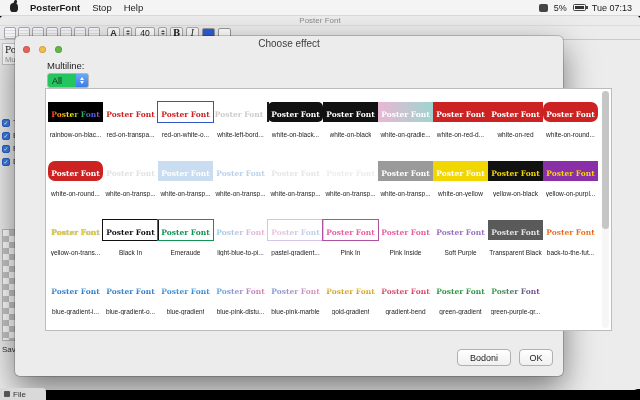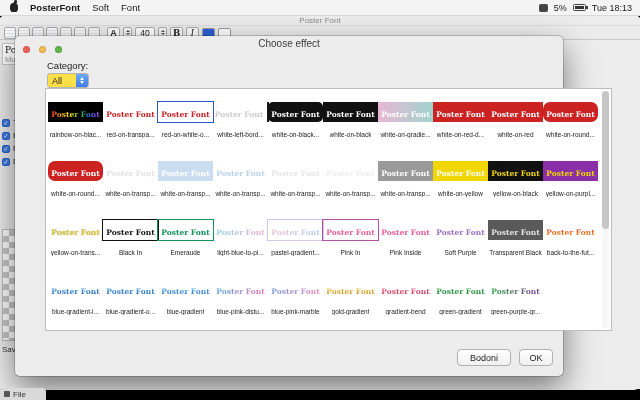--- a/index.html
+++ b/index.html
@@ -73,21 +73,21 @@
   
   #dialog { position:absolute; left:15px; top:36px; width:548px; height:340px; background:#ececec;
             border-radius:5px; box-shadow:0 12px 32px rgba(0,0,0,.5), 0 0 0 1px rgba(0,0,0,.18); z-index:20; }
   .dlg-title { position:absolute; top:2px; left:0; right:0; text-align:center; font-size:10px; color:#3c3c3c; }
   .lights { position:absolute; top:10px; left:8px; display:flex; gap:9px; }
   .light { width:7px; height:7px; border-radius:50%; border:0.5px solid rgba(0,0,0,.15); }
   .light.close { background:#ee6156; }
   .light.min { background:#f5bd4f; }
   .light.zoom { background:#62ba46; }
   .cat-label { position:absolute; left:32px; top:24px; font-size:9.5px; color:#222; }
-  .select { position:absolute; left:32px; top:37px; width:42px; height:15px; background:#fde047;
+  .select { position:absolute; left:32px; top:37px; width:42px; height:15px; background:#22c55e;
             border:1px solid #b4b4b4; border-radius:3px; font-size:9px; color:#222;
             display:flex; align-items:center; overflow:hidden; }
   .select .val { flex:1; padding-left:4px; }
   .select .cap { width:12px; height:100%; background:linear-gradient(#6aa9f7,#3d7ce8);
                  display:flex; flex-direction:column; align-items:center; justify-content:center; gap:1px; }
   .select .cap i { width:0; height:0; border-left:2.5px solid transparent; border-right:2.5px solid transparent; display:block; }
   .select .cap .up { border-bottom:3px solid #fff; }
   .select .cap .dn { border-top:3px solid #fff; }
 
   .grid-panel { position:absolute; left:30px; top:52px; width:567px; height:243px; background:#fff;
@@ -117,30 +117,30 @@
           z-index:30; font-size:8px; color:#333; }
   .stop-ic { width:6px; height:6px; background:#555; border-radius:1px; }
 </style>
 </head>
 <body>
 
 <div id="menubar">
   <div class="mb-left">
     <span class="apple"></span>
     <span class="mb-item mb-app">PosterFont</span>
-    <span class="mb-item">Soft</span>
-    <span class="mb-item">Font</span>
+    <span class="mb-item">Stop</span>
+    <span class="mb-item">Help</span>
   </div>
   <div class="mb-right">
     <span class="menu-extra"></span>
     <span>5%</span>
     <span class="batt">
         <i></i>
       </span>
-    <span>Tue 18:13</span>
+    <span>Tue 07:13</span>
   </div>
 </div>
 
 <div id="window">
   <div class="titlebar">
     <span>Poster Font</span>
   </div>
   <div class="toolbar">
     <span class="tb-icons">
         <span class="tb-icon"></span>
@@ -194,21 +194,21 @@
   </div>
 </div>
 
 <div id="dialog">
   <div class="dlg-title">Choose effect</div>
   <div class="lights">
     <span class="light close"></span>
     <span class="light min"></span>
     <span class="light zoom"></span>
   </div>
-  <div class="cat-label">Category:</div>
+  <div class="cat-label">Multiline:</div>
   <div class="select">
     <span class="val">All</span>
     <span class="cap">
         <i class="up"></i>
         <i class="dn"></i>
       </span>
   </div>
   <div class="grid-panel">
     <div class="grid">
         <div class="cell">

